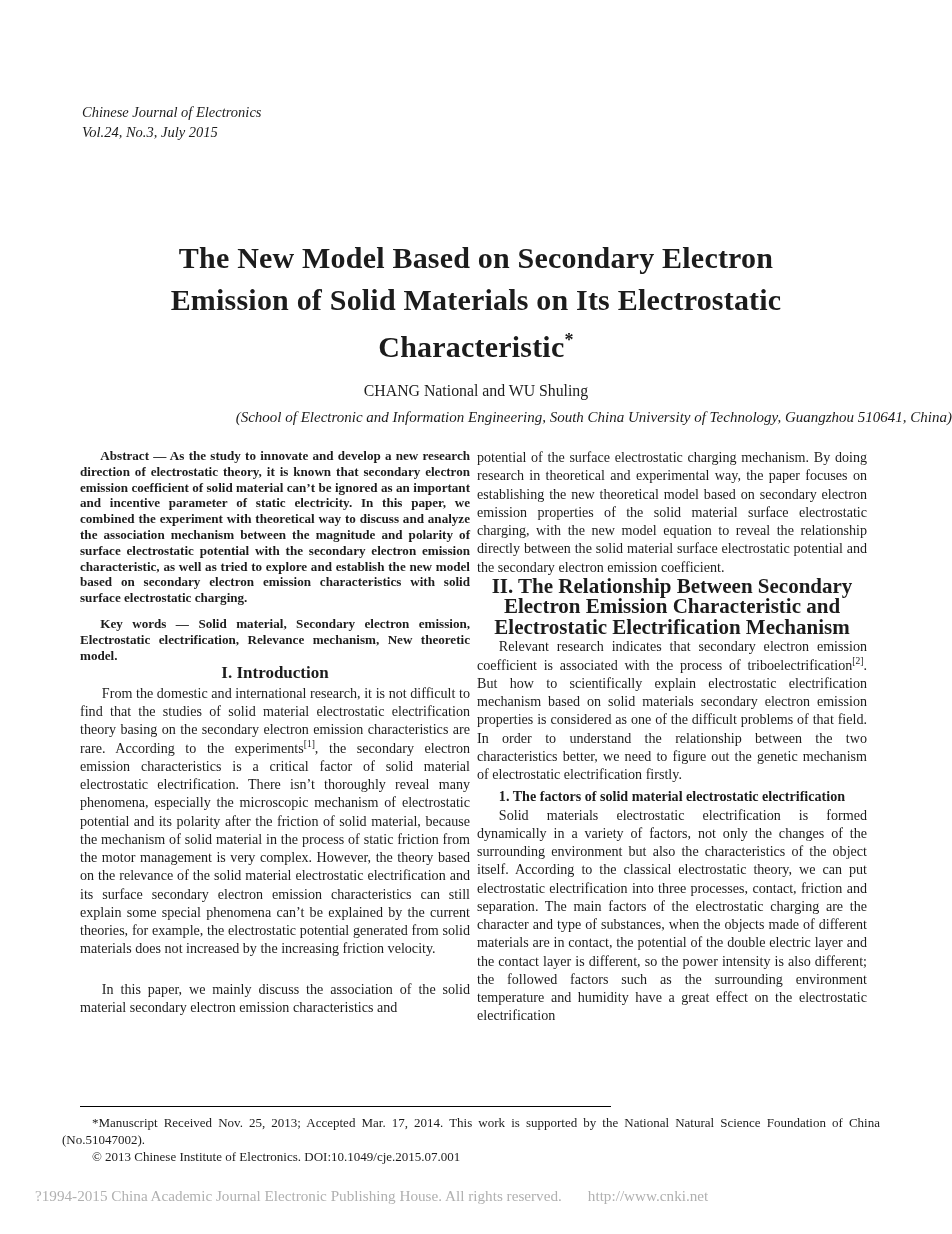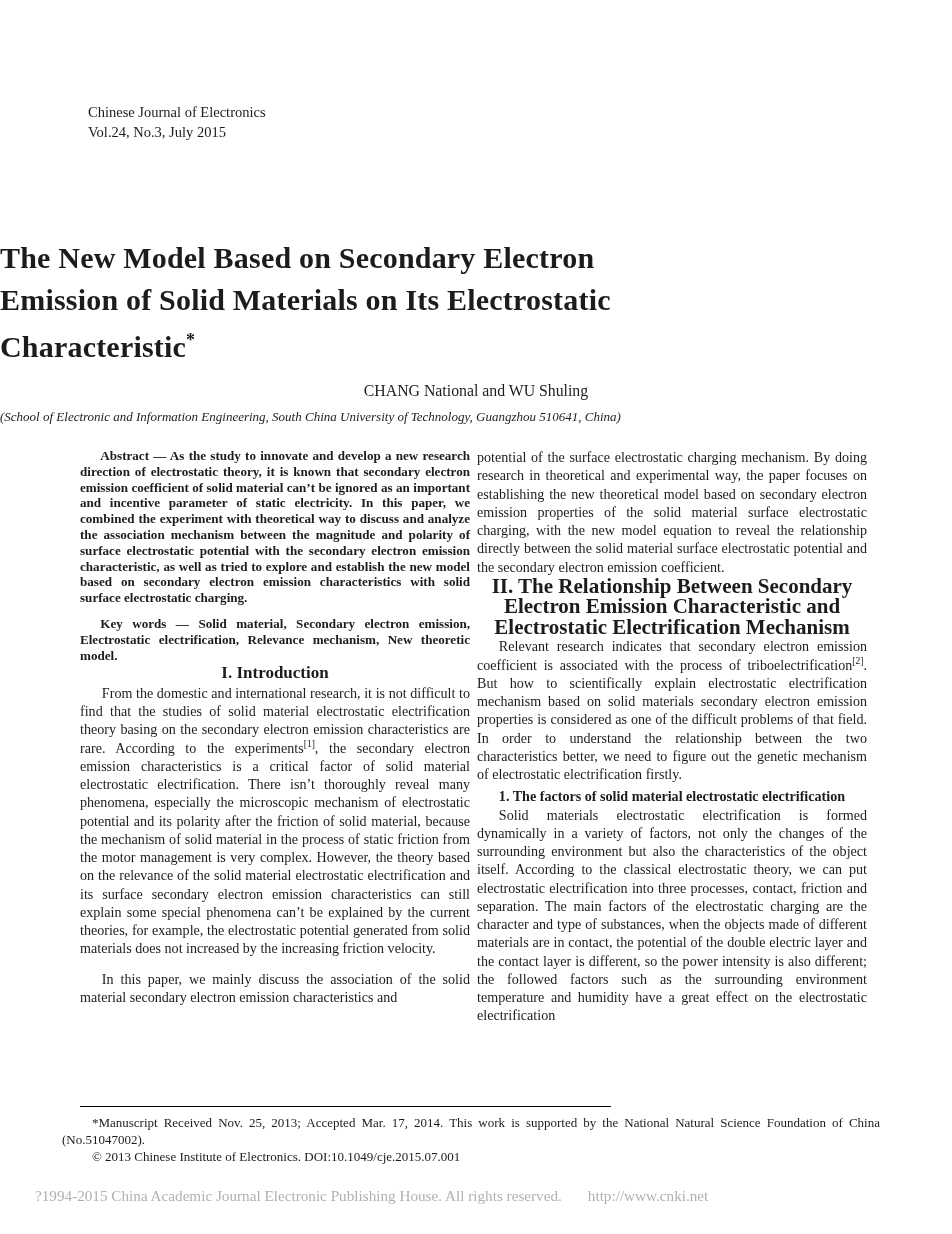--- a/index.html
+++ b/index.html
@@ -5,51 +5,51 @@
   html,body{margin:0;padding:0;background:#ffffff;}
   .page{
     position:relative;
     width:952px;height:1234px;
     background:#ffffff;
     color:#1c1c1c;
     font-family:"Liberation Serif","DejaVu Serif",serif;
     overflow:hidden;
   }
   .journal-header{
-    position:absolute;left:88px;top:103px;
-    font-size:14.5px;line-height:19.5px;
+    position:absolute;left:82px;top:103px;
+    font-size:14.5px;line-height:19.5px;font-style:italic;
   }
   .title{
     position:absolute;top:237px;left:0;width:100%;
-    text-align:left;font-weight:bold;
+    text-align:center;font-weight:bold;
     font-size:30px;line-height:41.5px;
     letter-spacing:0.2px;
   }
   .title sup{font-size:60%;}
   .authors{
     position:absolute;top:382px;left:0;width:100%;
     text-align:center;font-size:15.8px;
   }
   .affiliation{
     position:absolute;top:409px;left:0;width:100%;
-    text-align:left;font-style:italic;font-size:13px;
+    text-align:right;font-style:italic;font-size:15px;
   }
   .columns{
     position:absolute;top:448px;left:80px;width:797px;
     display:flex;gap:7px;
   }
   .col{
     width:390px;
     text-align:justify;
     font-size:14.1px;line-height:18.25px;
     hyphens:auto;
   }
   .col p{margin:0;text-indent:1.55em;}
   p.continuation{text-indent:0;}
-  p.paragap{margin-top:12px;}
+  p.paragap{margin-top:22px;}
   .abstract,.keywords{
     font-weight:bold;
     font-size:13.1px;line-height:15.8px;
     text-align:justify;
   }
   .keywords{margin-top:10px !important;}
   .sec-heading{
     margin:16px 0 13px;
     text-align:center;text-indent:0 !important;
     font-weight:bold;font-size:17px;line-height:20.5px;

